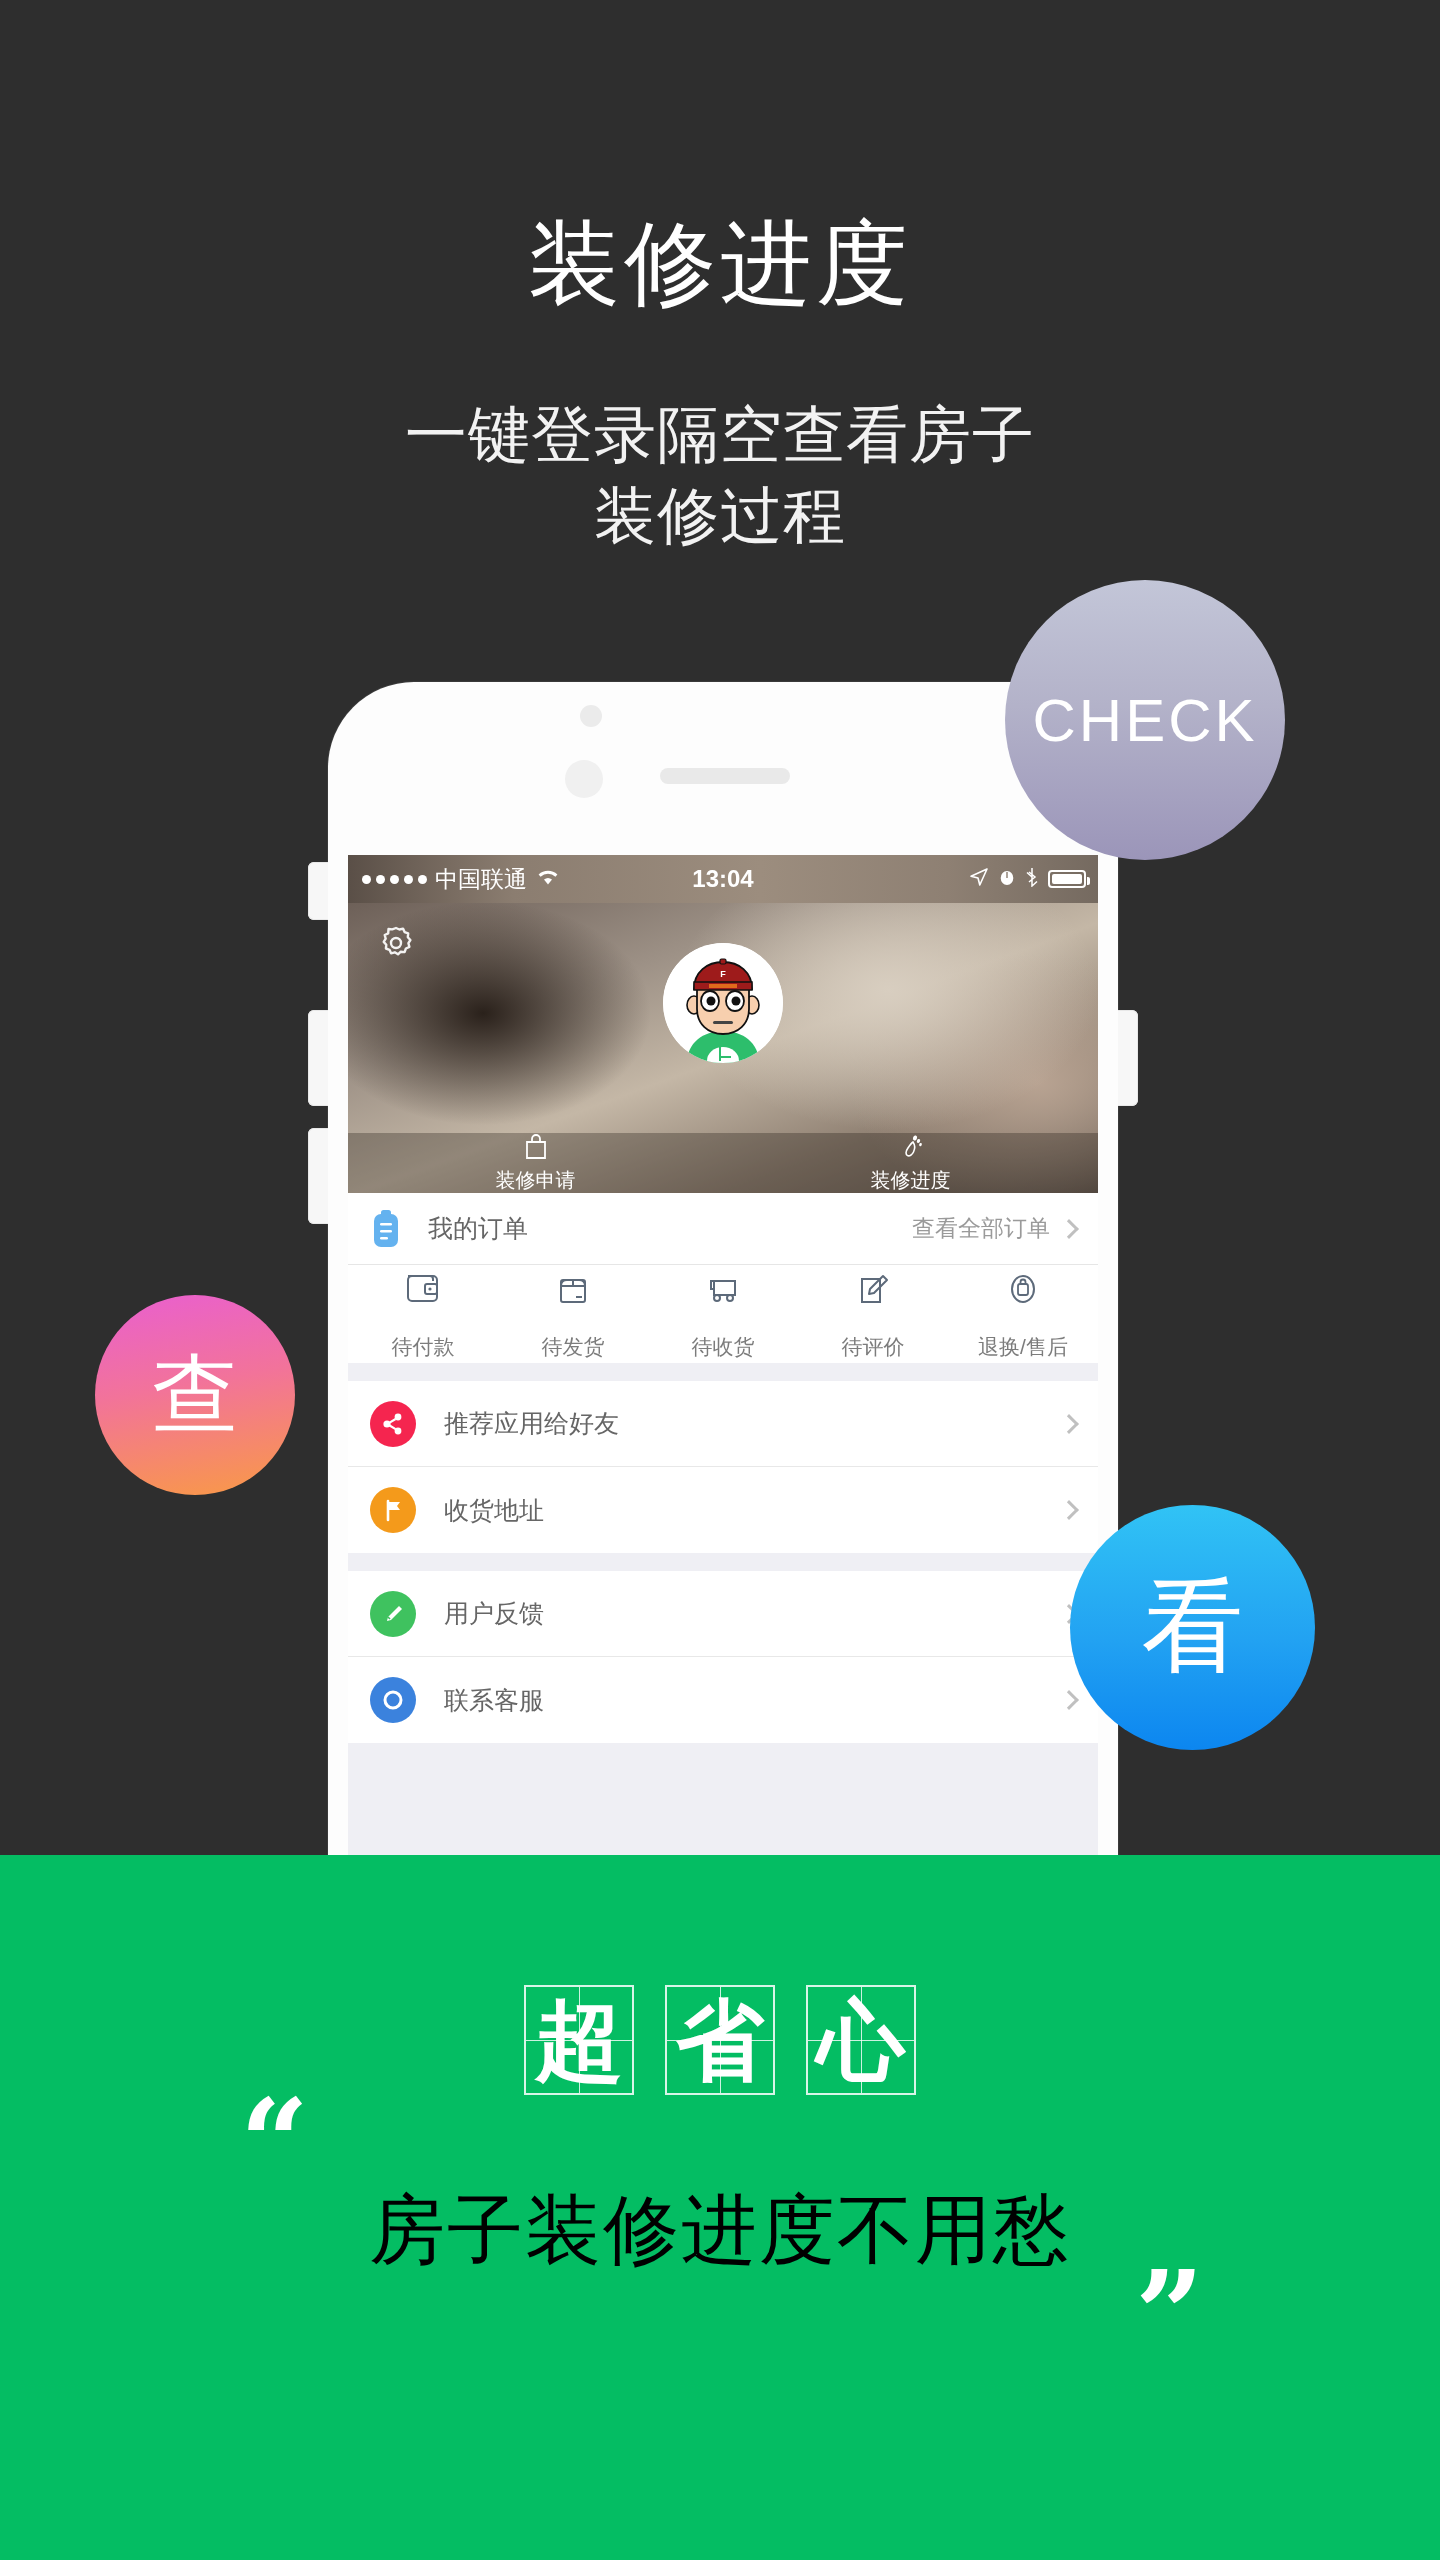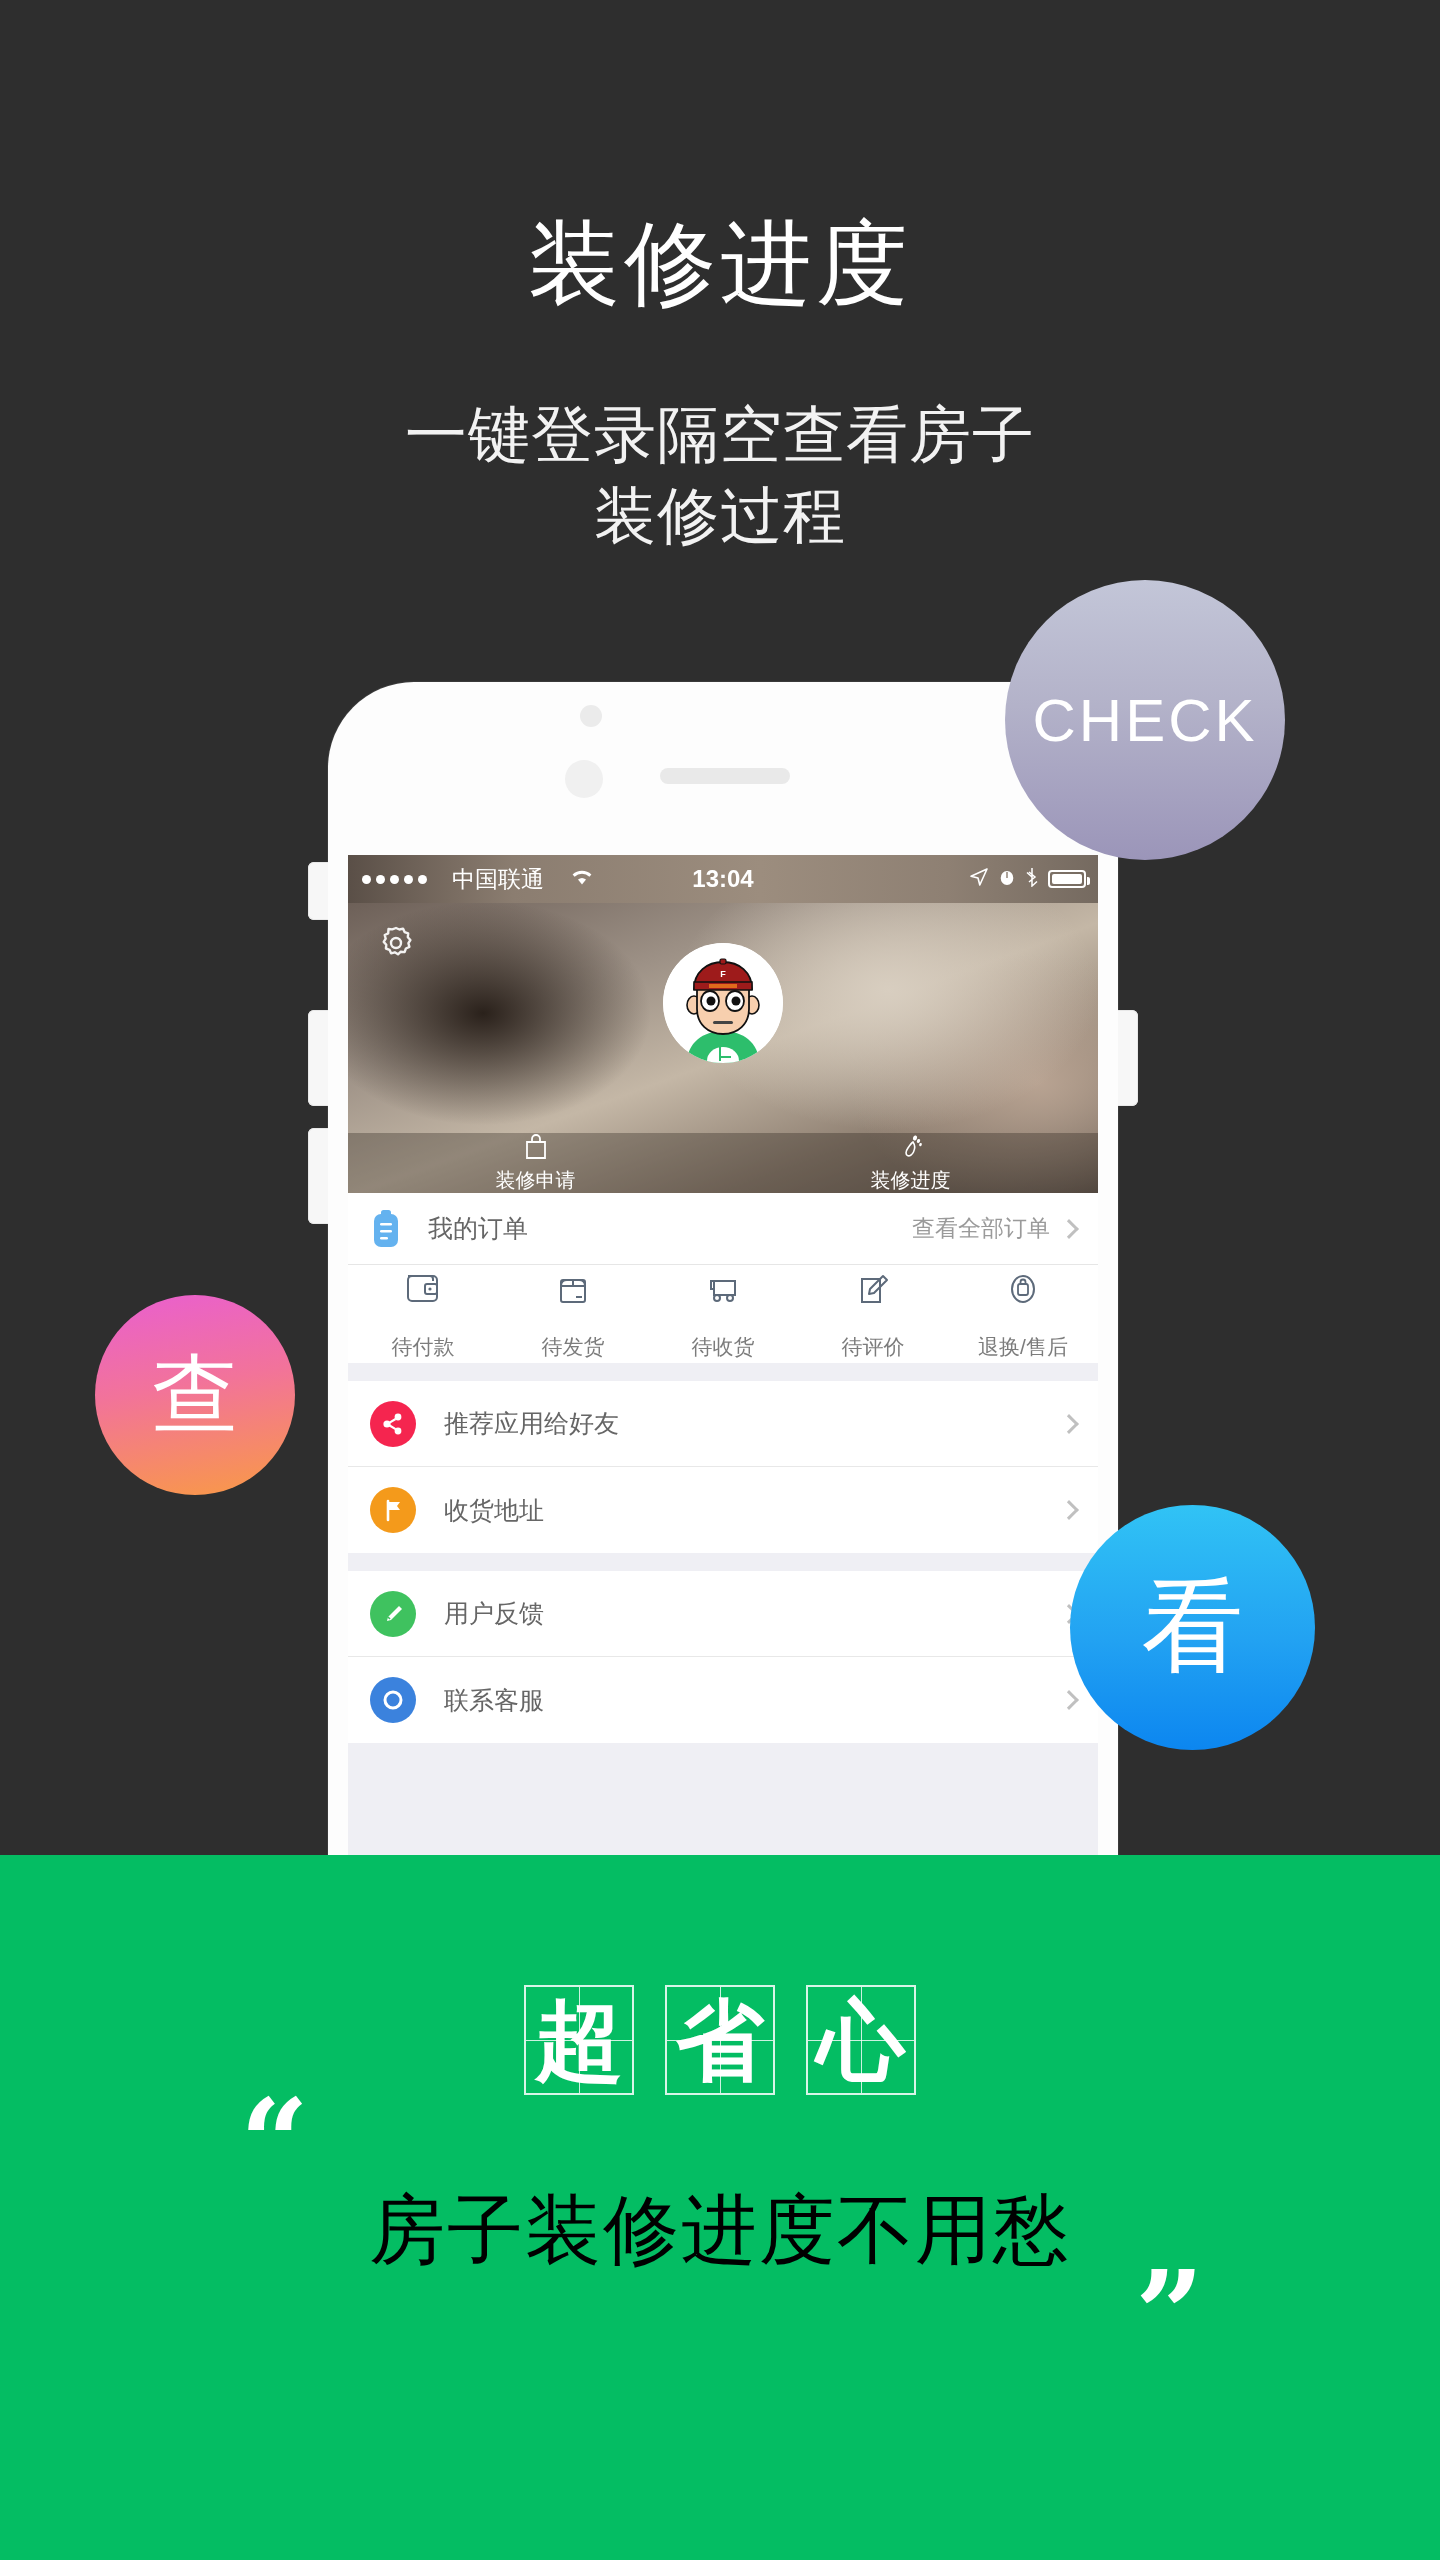--- a/index.html
+++ b/index.html
@@ -65,21 +65,21 @@
     position:absolute; left:348px; top:855px; width:750px; height:1002px;
     overflow:hidden; background:#efeff4; z-index:25;
   }
 
   
   .statusbar {
     position:relative; height:48px; width:100%;
     background:linear-gradient(90deg,#5a4f47 0%,#8b7d70 22%,#9c8d7e 55%,#8e8073 80%,#756a60 100%);
     display:flex; align-items:center; color:#fff; font-size:23px;
   }
-  .sb-left { position:absolute; left:14px; display:flex; align-items:center; gap:25px; }
+  .sb-left { position:absolute; left:14px; display:flex; align-items:center; gap:8px; }
   .sb-dots { display:flex; gap:5px; }
   .sb-dots i { width:9px; height:9px; border-radius:50%; background:#fff; display:block; }
   .sb-time { position:absolute; left:0; width:100%; text-align:center; font-size:24px; font-weight:600; }
   .sb-right { position:absolute; right:12px; display:flex; align-items:center; gap:9px; }
   .batt { width:38px; height:18px; border:2px solid #fff; border-radius:4px; position:relative; }
   .batt:after { content:""; position:absolute; right:-6px; top:5px; width:3px; height:8px; background:#fff; border-radius:0 2px 2px 0; }
   .batt i { position:absolute; left:2px; top:2px; bottom:2px; width:88%; background:#fff; border-radius:2px; display:block; }
 
   
   .profile {

